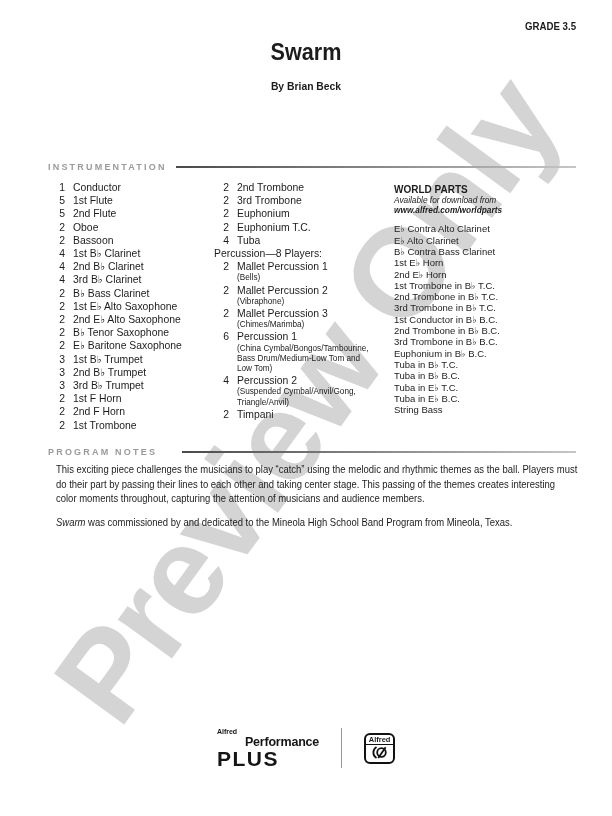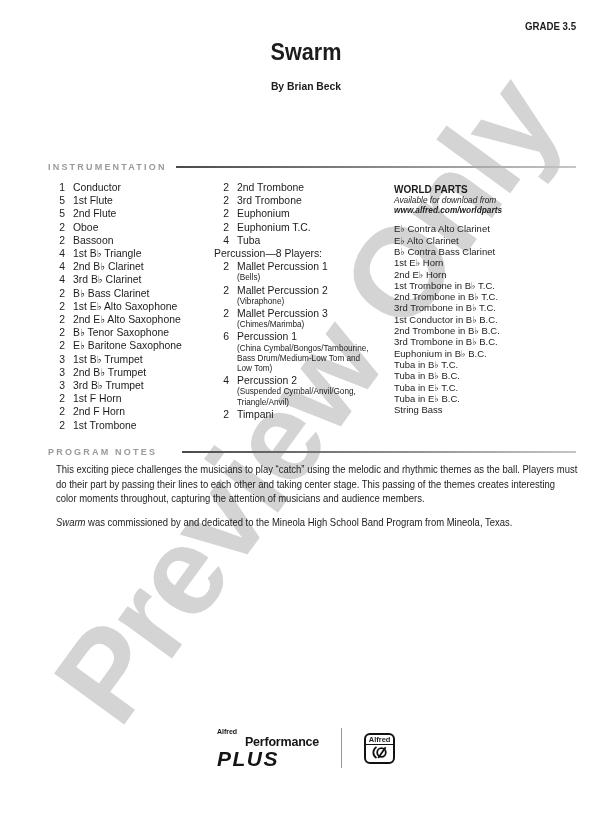--- a/index.html
+++ b/index.html
@@ -46,21 +46,21 @@
 
   .pn-body { top:463px; left:56px; width:567px; transform:scaleX(.92); transform-origin:0 0;
              font-size:10.3px; line-height:14.6px; }
   .pn-para2 { margin-top:9px; }
   .pn-italic { font-style:italic; }
 
   .footer { top:728px; left:0; width:612px; display:flex; justify-content:center; align-items:center; }
   .pplus { text-align:left; color:#151515; }
   .pp-alfred { font-size:7px;  font-weight:700; line-height:8px; }
   .pp-perf   { font-size:12.5px; font-weight:700; line-height:13px; letter-spacing:-.2px;margin-left:28px; }
-  .pp-plus   { font-size:21px; font-weight:700; line-height:19px; letter-spacing:1.5px;font-style:italic; }
+  .pp-plus   { font-size:21px; font-weight:700; line-height:19px; letter-spacing:1.5px; }
   .vdiv { width:1px; height:40px; background:#999; margin:0 22px; }
   .alfred-box { width:27px; height:27px; border:2.2px solid #111; border-radius:6px;
                 display:flex; flex-direction:column; align-items:center; background:#fff; }
   .ab-text { font-size:7.5px; font-weight:700; line-height:9px; width:100%;
              text-align:center; border-bottom:1px solid #111; }
   .ab-mark { margin-top:1px; }
 </style>
 </head>
 <body>
 
@@ -99,21 +99,21 @@
         <span class="iname">Oboe</span>
       </div>
 
       <div class="irow">
         <span class="qty">2</span>
         <span class="iname">Bassoon</span>
       </div>
 
       <div class="irow">
         <span class="qty">4</span>
-        <span class="iname">1st B♭ Triangle</span>
+        <span class="iname">1st B♭ Clarinet</span>
       </div>
 
       <div class="irow">
         <span class="qty">4</span>
         <span class="iname">2nd B♭ Clarinet</span>
       </div>
 
       <div class="irow">
         <span class="qty">4</span>
         <span class="iname">3rd B♭ Clarinet</span>

